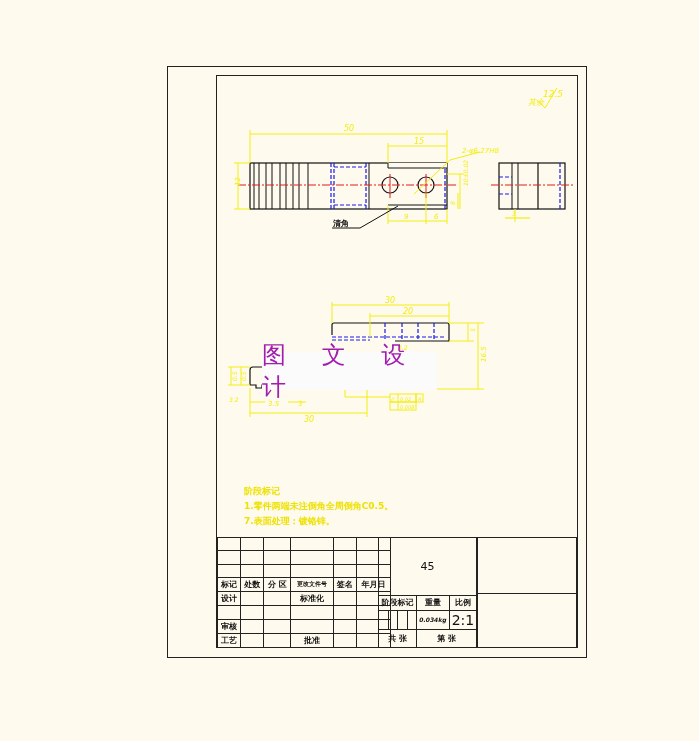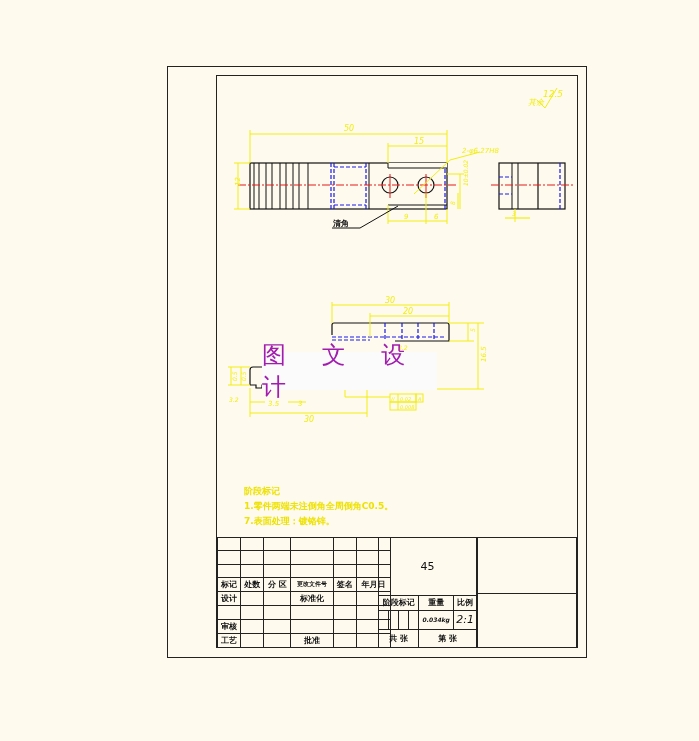--- a/index.html
+++ b/index.html
@@ -251,21 +251,21 @@
     <td colspan="4">阶段标记</td>
     <td colspan="2">重量</td>
     <td>比例</td>
   </tr>
   <tr style="height:18px">
     <td></td>
         <td></td>
         <td></td>
         <td></td>
     <td colspan="2" style="font-size:6px;font-style:italic">0.034kg</td>
-    <td style="font-size:11px;font-weight:normal;font-style:italic">2:1</td>
+    <td style="font-size:14px;font-weight:normal;">2:1</td>
   </tr>
   <tr style="height:17px">
     <td colspan="4">共  张</td>
     <td colspan="3">第  张</td>
   </tr>
 </tbody>
   </table>
 
 <table class="tb" style="left:477px; top:537px; width:100px; height:111px;">
   <tbody>

